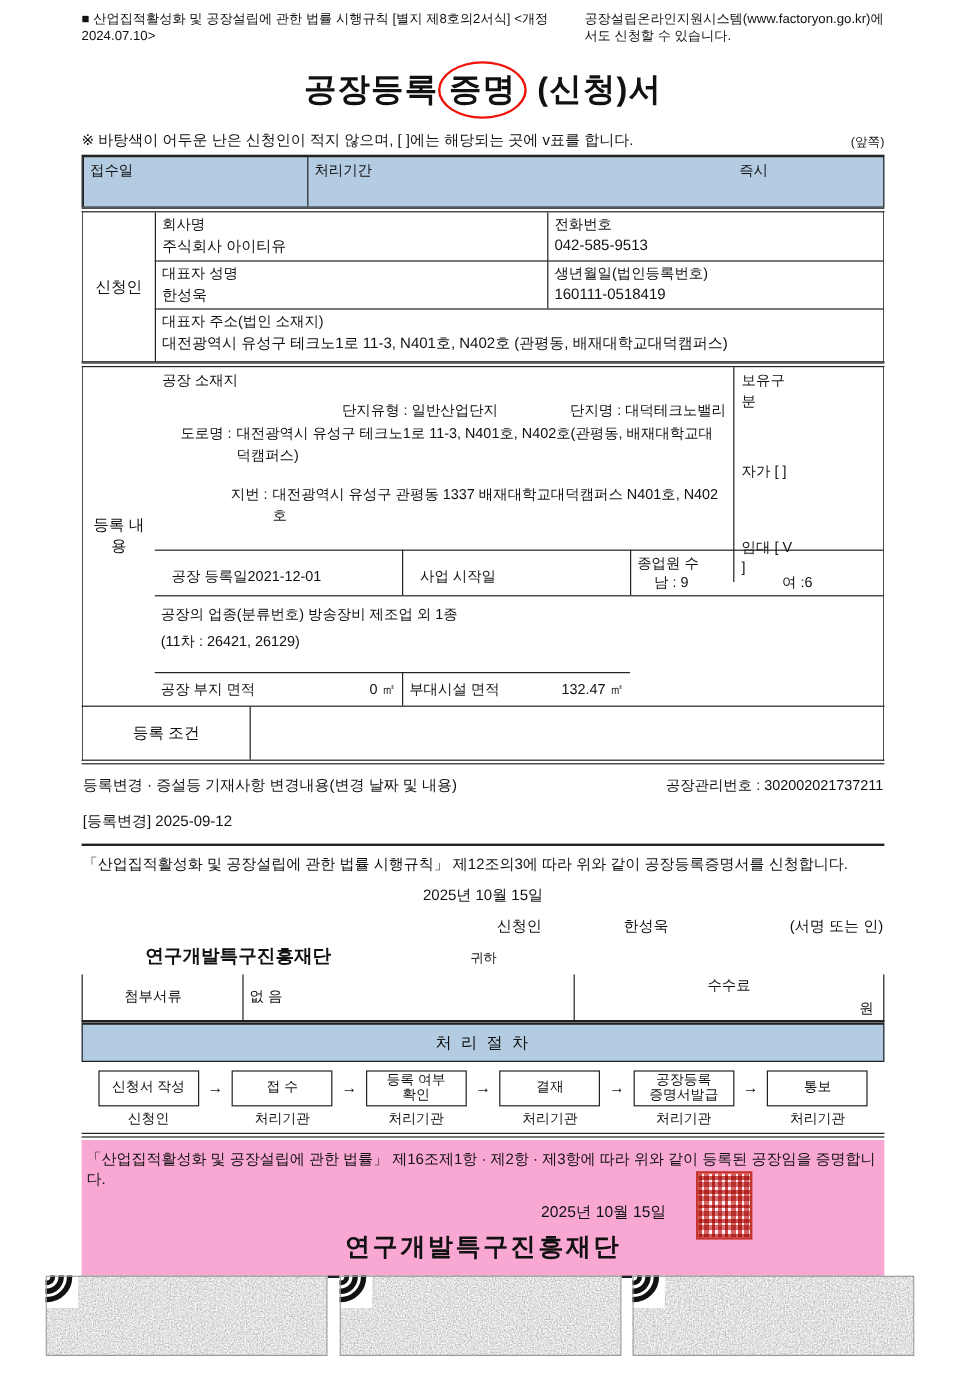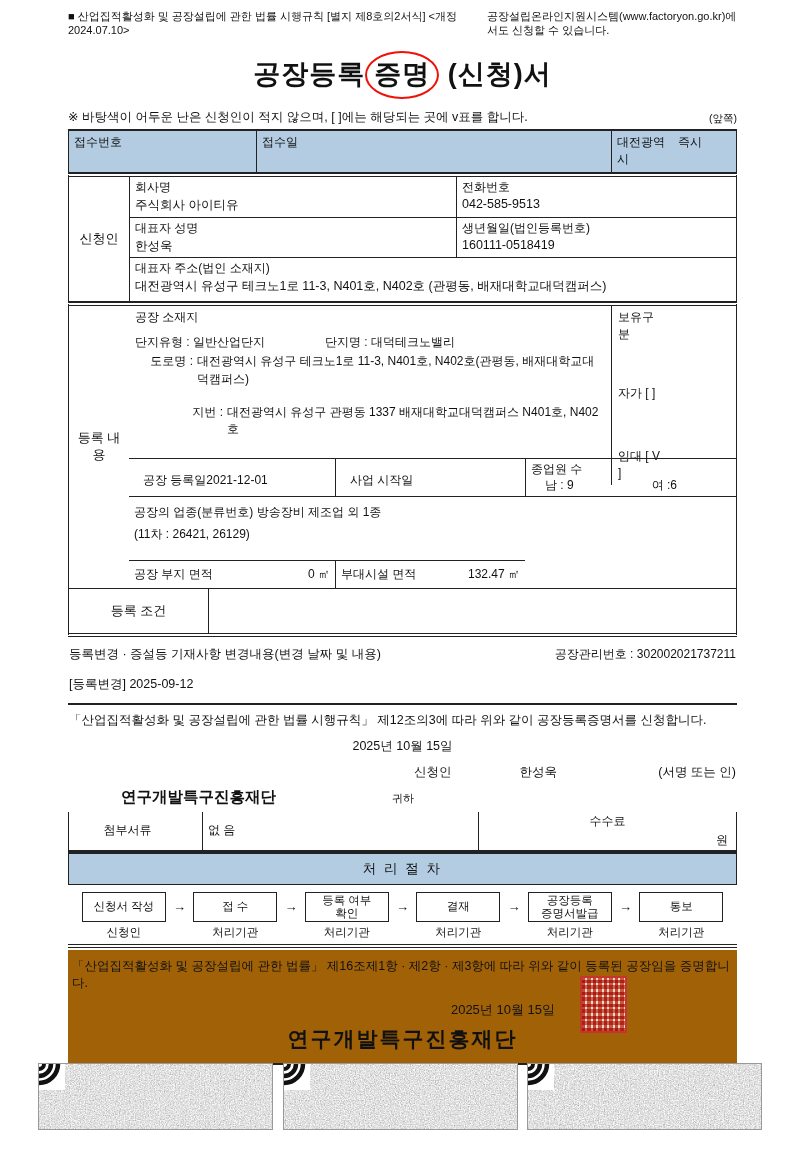--- a/index.html
+++ b/index.html
@@ -43,21 +43,21 @@
   .val { font-size:12.5px; display:block; margin-top:1px; }
 
   .regwrap { grid-template-columns:60px 1fr; border-top:4px double #222; }
   .regwrap > .label-col { display:flex; align-items:center; justify-content:center; text-align:center; font-size:13px; line-height:1.25; border-left:none; border-top:none; }
   .reginner { display:grid; grid-template-columns:206px 190px 1fr; grid-template-rows:152px 38px 64px 28px; }
   .reginner .cell { border-left:1px solid #222; border-top:1px solid #222; }
 
   .site-grid { grid-column:1 / span 3; display:grid; grid-template-columns:1fr 58px 67px; }
   .site-cell { padding:3px 6px; border-left:1px solid #222; line-height:1.45; }
   .site-cell:first-child { border-left:1px solid #222; }
-  .addr-row { display:flex; margin-top:2px; }
+  .addr-row { display:flex; margin-top:2px;justify-content:flex-end; }
   .addr-lbl { width:58px; text-align:right; flex:0 0 58px; white-space:nowrap; }
   .addr-lbl.jb { width:88px; flex:0 0 88px; }
   .addr-val { flex:1; padding-left:4px; }
   .jimok { display:flex; flex-direction:column; }
   .jimok .v { margin-top:62px; }
   .own { display:flex; flex-direction:column; }
   .own .o1 { margin-top:42px; }
   .own .o2 { margin-top:45px; }
 
   .kv-inline { display:flex; align-items:center; padding-top:8px; }
@@ -97,21 +97,21 @@
   .attach .fee .fbot { text-align:right; }
 
   .proc-hd { border:1.6px solid #222; border-top:2px solid #222; text-align:center; font-size:13.5px; padding:6px 0; letter-spacing:2px; }
   .steps { display:grid; grid-template-columns:repeat(6,1fr); margin-top:7px; }
   .stepcell { position:relative; display:flex; justify-content:center; }
   .sbox { border:1.6px solid #222; background:#fff; min-width:84px; min-height:30px; display:flex; align-items:center; justify-content:center; text-align:center; font-size:11.5px; line-height:1.15; white-space:pre-line; padding:1px 4px; }
   .sarrow { position:absolute; right:0; top:7px; transform:translateX(50%); font-size:13px; }
   .actors { display:grid; grid-template-columns:repeat(6,1fr); margin-top:3px; padding-bottom:4px; border-bottom:4px double #222; }
   .actors span { text-align:center; font-size:11.5px; }
 
-  .cert { background:#a16207; border-bottom:2px solid #222; padding:8px 4px 10px 4px; position:relative; margin-top:2px; }
+  .cert { background:#f9a8d4; border-bottom:2px solid #222; padding:8px 4px 10px 4px; position:relative; margin-top:2px; }
   .cert .st { font-size:12.5px; }
   .cert .dt { text-align:right; padding-right:178px; margin-top:9px; font-size:13px; }
   .cert .agc { text-align:center; font-size:21px; font-weight:bold; letter-spacing:2px; margin-top:6px; }
   .seal { position:absolute; right:110px; top:26px; width:47px; height:57px; border:2px solid #c5352c; z-index:3;
     background:
       repeating-linear-gradient(90deg, rgba(197,53,44,.85) 0 3px, rgba(255,255,255,.55) 3px 5px, rgba(197,53,44,.7) 5px 9px, rgba(255,255,255,.6) 9px 11px),
       repeating-linear-gradient(0deg, rgba(197,53,44,.8) 0 3px, rgba(255,255,255,.45) 3px 6px, rgba(197,53,44,.65) 6px 10px, rgba(255,255,255,.5) 10px 12px);
     background-blend-mode:multiply;
   }
 
@@ -132,23 +132,22 @@
     </div>
 
     <div class="title-row"><span>공장등록</span><span class="circled">증명</span><span> (신청)서</span></div>
 
     <div class="note-row">
       <span>※ 바탕색이 어두운 난은 신청인이 적지 않으며, [  ]에는 해당되는 곳에 v표를 합니다.</span>
       <span class="note-side">(앞쪽)</span>
     </div>
 
     <div class="grid receipt blue">
-      <div class="cell first-col first-row">접수번호</div>
       <div class="cell first-row">접수일</div>
-      <div class="cell first-row">대전광역시</div>
+      <div class="cell first-row">처리기간</div>
       <div class="cell first-row l2">즉시</div>
     </div>
 
     <div class="grid applicant">
       <div class="cell label-col">신청인</div>
       <div class="cell first-row">
         <span class="lbl">회사명</span>
         <span class="val">주식회사 아이티유</span>
       </div>
       <div class="cell first-row">

